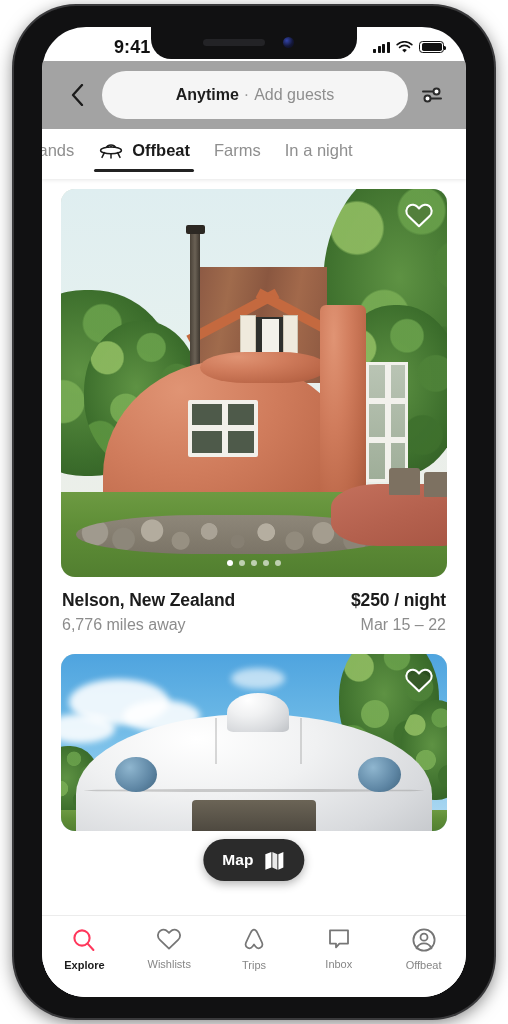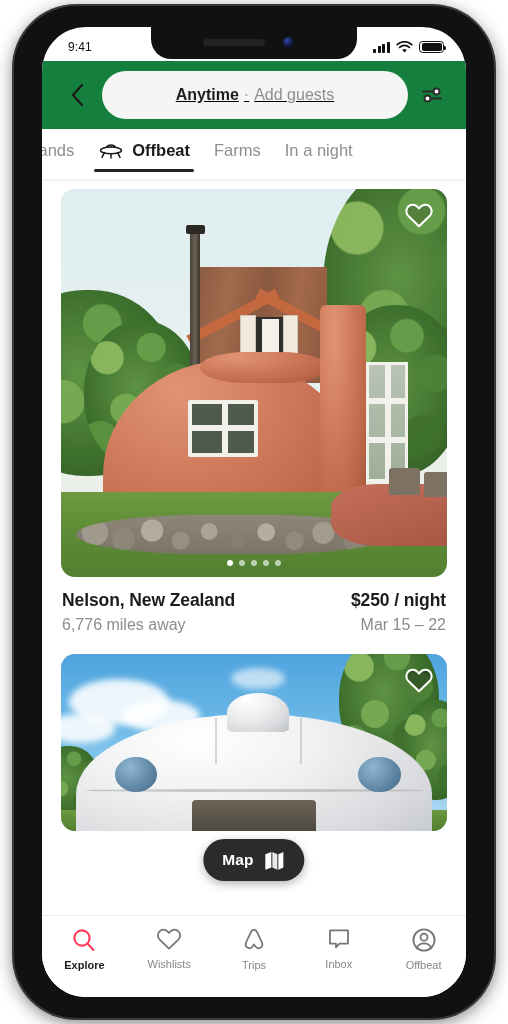--- a/index.html
+++ b/index.html
@@ -49,22 +49,23 @@
   
   #status-bar {
     position: absolute; top: 0; left: 0;
     width: 100%; height: 34px;
     display: flex; align-items: center;
     justify-content: space-between;
     padding: 6px 22px 0 26px;
     z-index: 30;
   }
   #status-time {
-    font-size: 12px; font-weight: 400; color: #111;
+    font-size: 18px; font-weight: 700; color: #111;
     letter-spacing: .1px;
+    margin-left: 46px;
   }
   #status-icons { display: flex; align-items: center; gap: 6px; }
   .signal-bars { display: flex; align-items: flex-end; gap: 1.8px; height: 11px; }
   .signal-bars i { width: 2.9px; background: #111; border-radius: .8px; display: block; }
   .signal-bars i:nth-child(1) { height: 4px; }
   .signal-bars i:nth-child(2) { height: 6.3px; }
   .signal-bars i:nth-child(3) { height: 8.6px; }
   .signal-bars i:nth-child(4) { height: 11px; }
   .batt {
     width: 25px; height: 12.5px; border: 1.4px solid #111;
@@ -75,21 +76,21 @@
     width:2px; height:4.5px; background:#111; border-radius:0 1.5px 1.5px 0;
   }
   .batt span { display:block; height:100%; width:100%; background:#111; border-radius:1.8px; }
 
   
   #search-header {
     position: absolute; top: 34px; left: 0;
     width: 100%; height: 68px;
     display: flex; align-items: center;
     padding: 0 18px;
-    background: #15803d; z-index: 20; text-decoration: underline;
+    background: #a3a3a3; z-index: 20;
   }
   #back-button {
     width: 34px; height: 34px; flex: 0 0 34px;
     display: flex; align-items: center; justify-content: center;
     cursor: pointer;
   }
   #search-pill {
     flex: 1; height: 48px; margin: 0 8px;
     background: #f5f5f5; border-radius: 26px;
     display: flex; align-items: center; justify-content: center;

